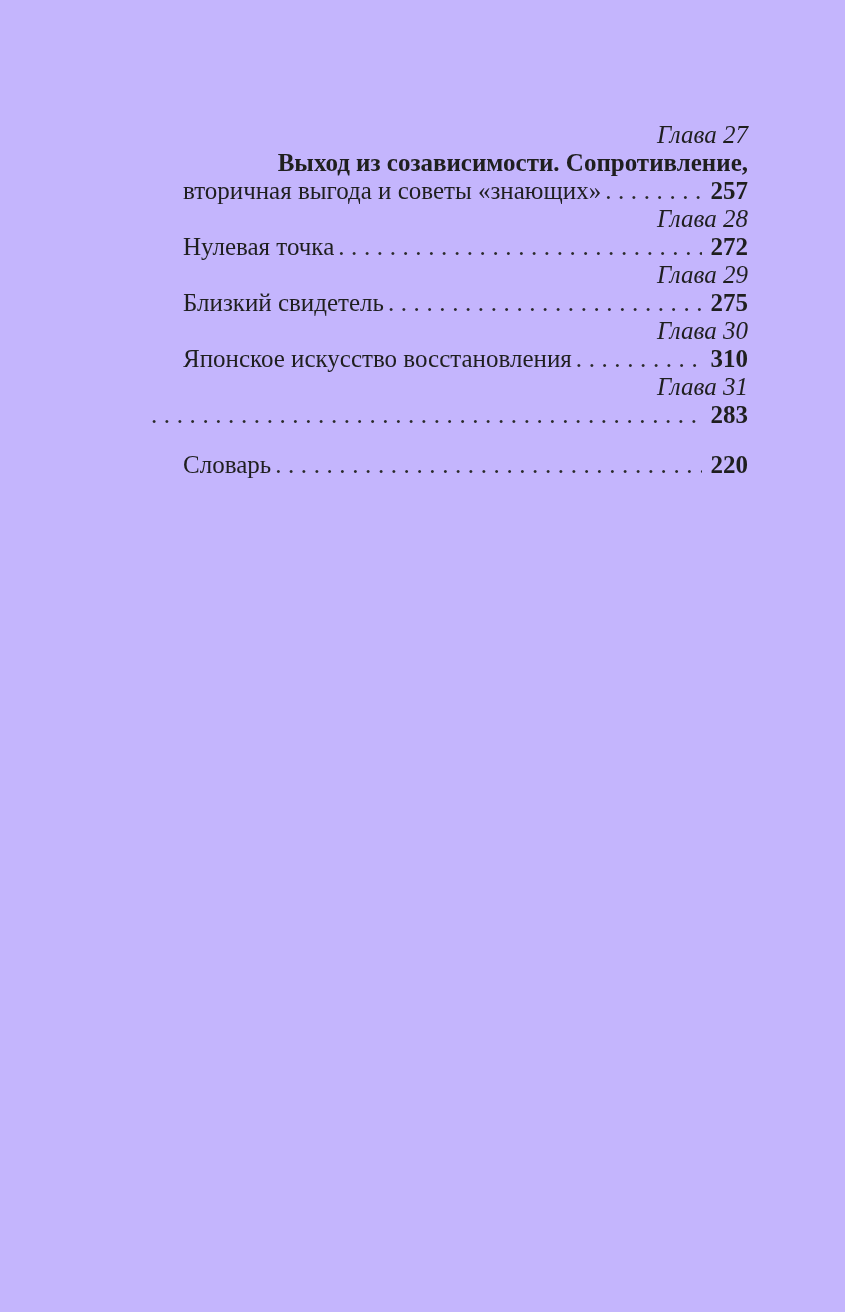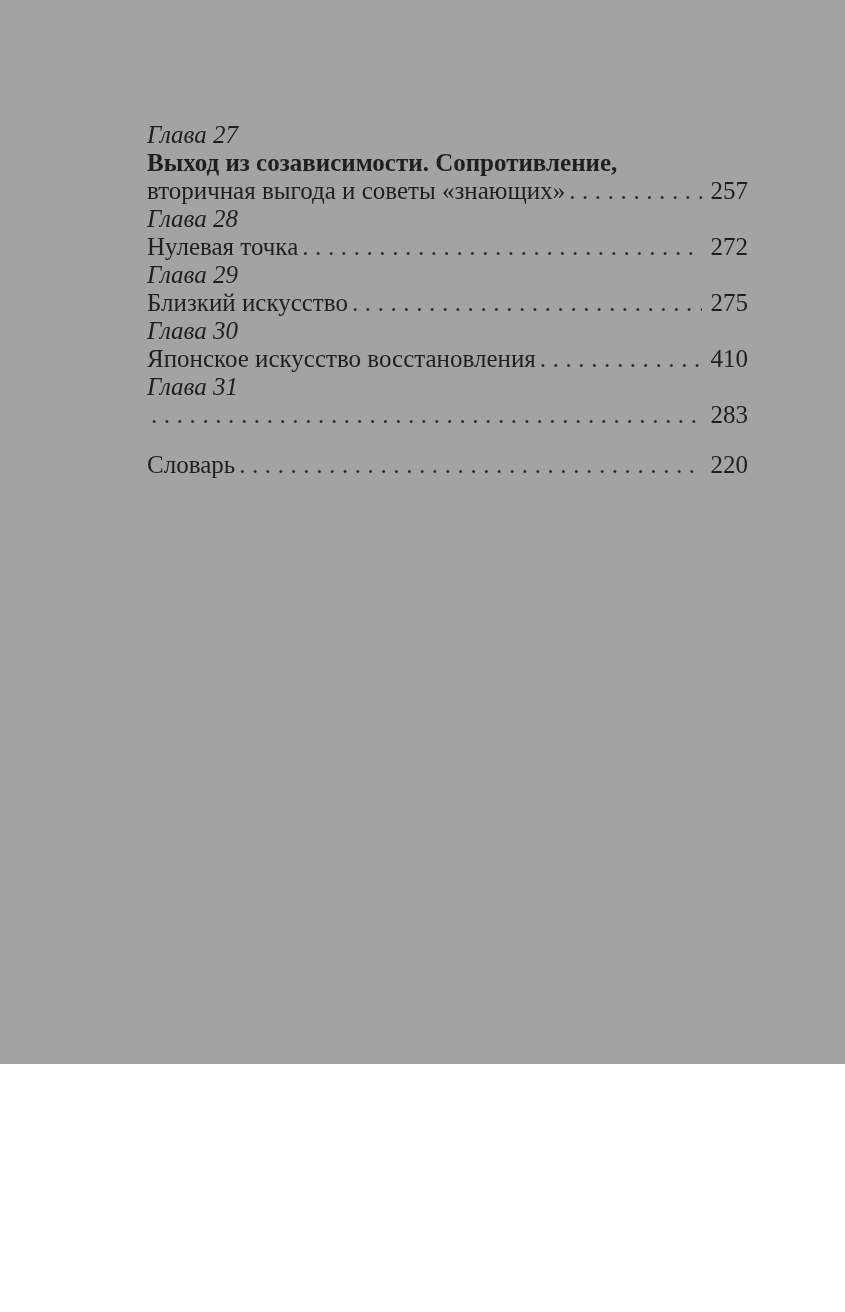--- a/index.html
+++ b/index.html
@@ -13,22 +13,23 @@
     position: relative;
     overflow: hidden;
     font-family: "Liberation Serif", serif;
     color: #1f1f1f;
   }
   .page {
     position: absolute;
     left: 0;
     top: 0;
     width: 845px;
-    height: 1064px;
-    background: #a3a3a3;
+    height: 1312px;
+    background: #c4b5fd;
+    text-align: right;
   }
   .toc {
     position: absolute;
     left: 147px;
     top: 121px;
     width: 601px;
     font-size: 25px;
     line-height: 28px;
   }
   .chapter-header {
@@ -39,36 +40,38 @@
     font-weight: bold;
   }
   .leader-line {
     display: flex;
     align-items: baseline;
     width: 100%;
   }
   .lt {
     white-space: nowrap;
     flex: 0 0 auto;
+    margin-left: 36px;
   }
   .dots {
     flex: 1 1 auto;
     overflow: hidden;
     white-space: nowrap;
     margin-left: 4px;
     margin-right: 9px;
     letter-spacing: 6.6px;
     color: #2a2a2a;
   }
   .dots::after {
     content: "....................................................................................................";
   }
   .num {
     flex: 0 0 auto;
     white-space: nowrap;
+    font-weight: bold;
   }
   .back-matter {
     margin-top: 22px;
   }
   .back-matter .leader-line {
     margin-bottom: 6px;
   }
 </style>
 </head>
 <body>
@@ -91,32 +94,32 @@
       <div class="leader-line">
         <span class="lt">Нулевая точка</span>
         <span class="dots"></span>
         <span class="num">272</span>
       </div>
     </div>
 
     <div class="chapter">
       <div class="chapter-header">Глава 29</div>
       <div class="leader-line">
-        <span class="lt">Близкий искусство</span>
+        <span class="lt">Близкий свидетель</span>
         <span class="dots"></span>
         <span class="num">275</span>
       </div>
     </div>
 
     <div class="chapter">
       <div class="chapter-header">Глава 30</div>
       <div class="leader-line">
         <span class="lt">Японское искусство восстановления</span>
         <span class="dots"></span>
-        <span class="num">410</span>
+        <span class="num">310</span>
       </div>
     </div>
 
     <div class="chapter">
       <div class="chapter-header">Глава 31</div>
       <div class="leader-line">
         <span class="dots"></span>
         <span class="num">283</span>
       </div>
     </div>

